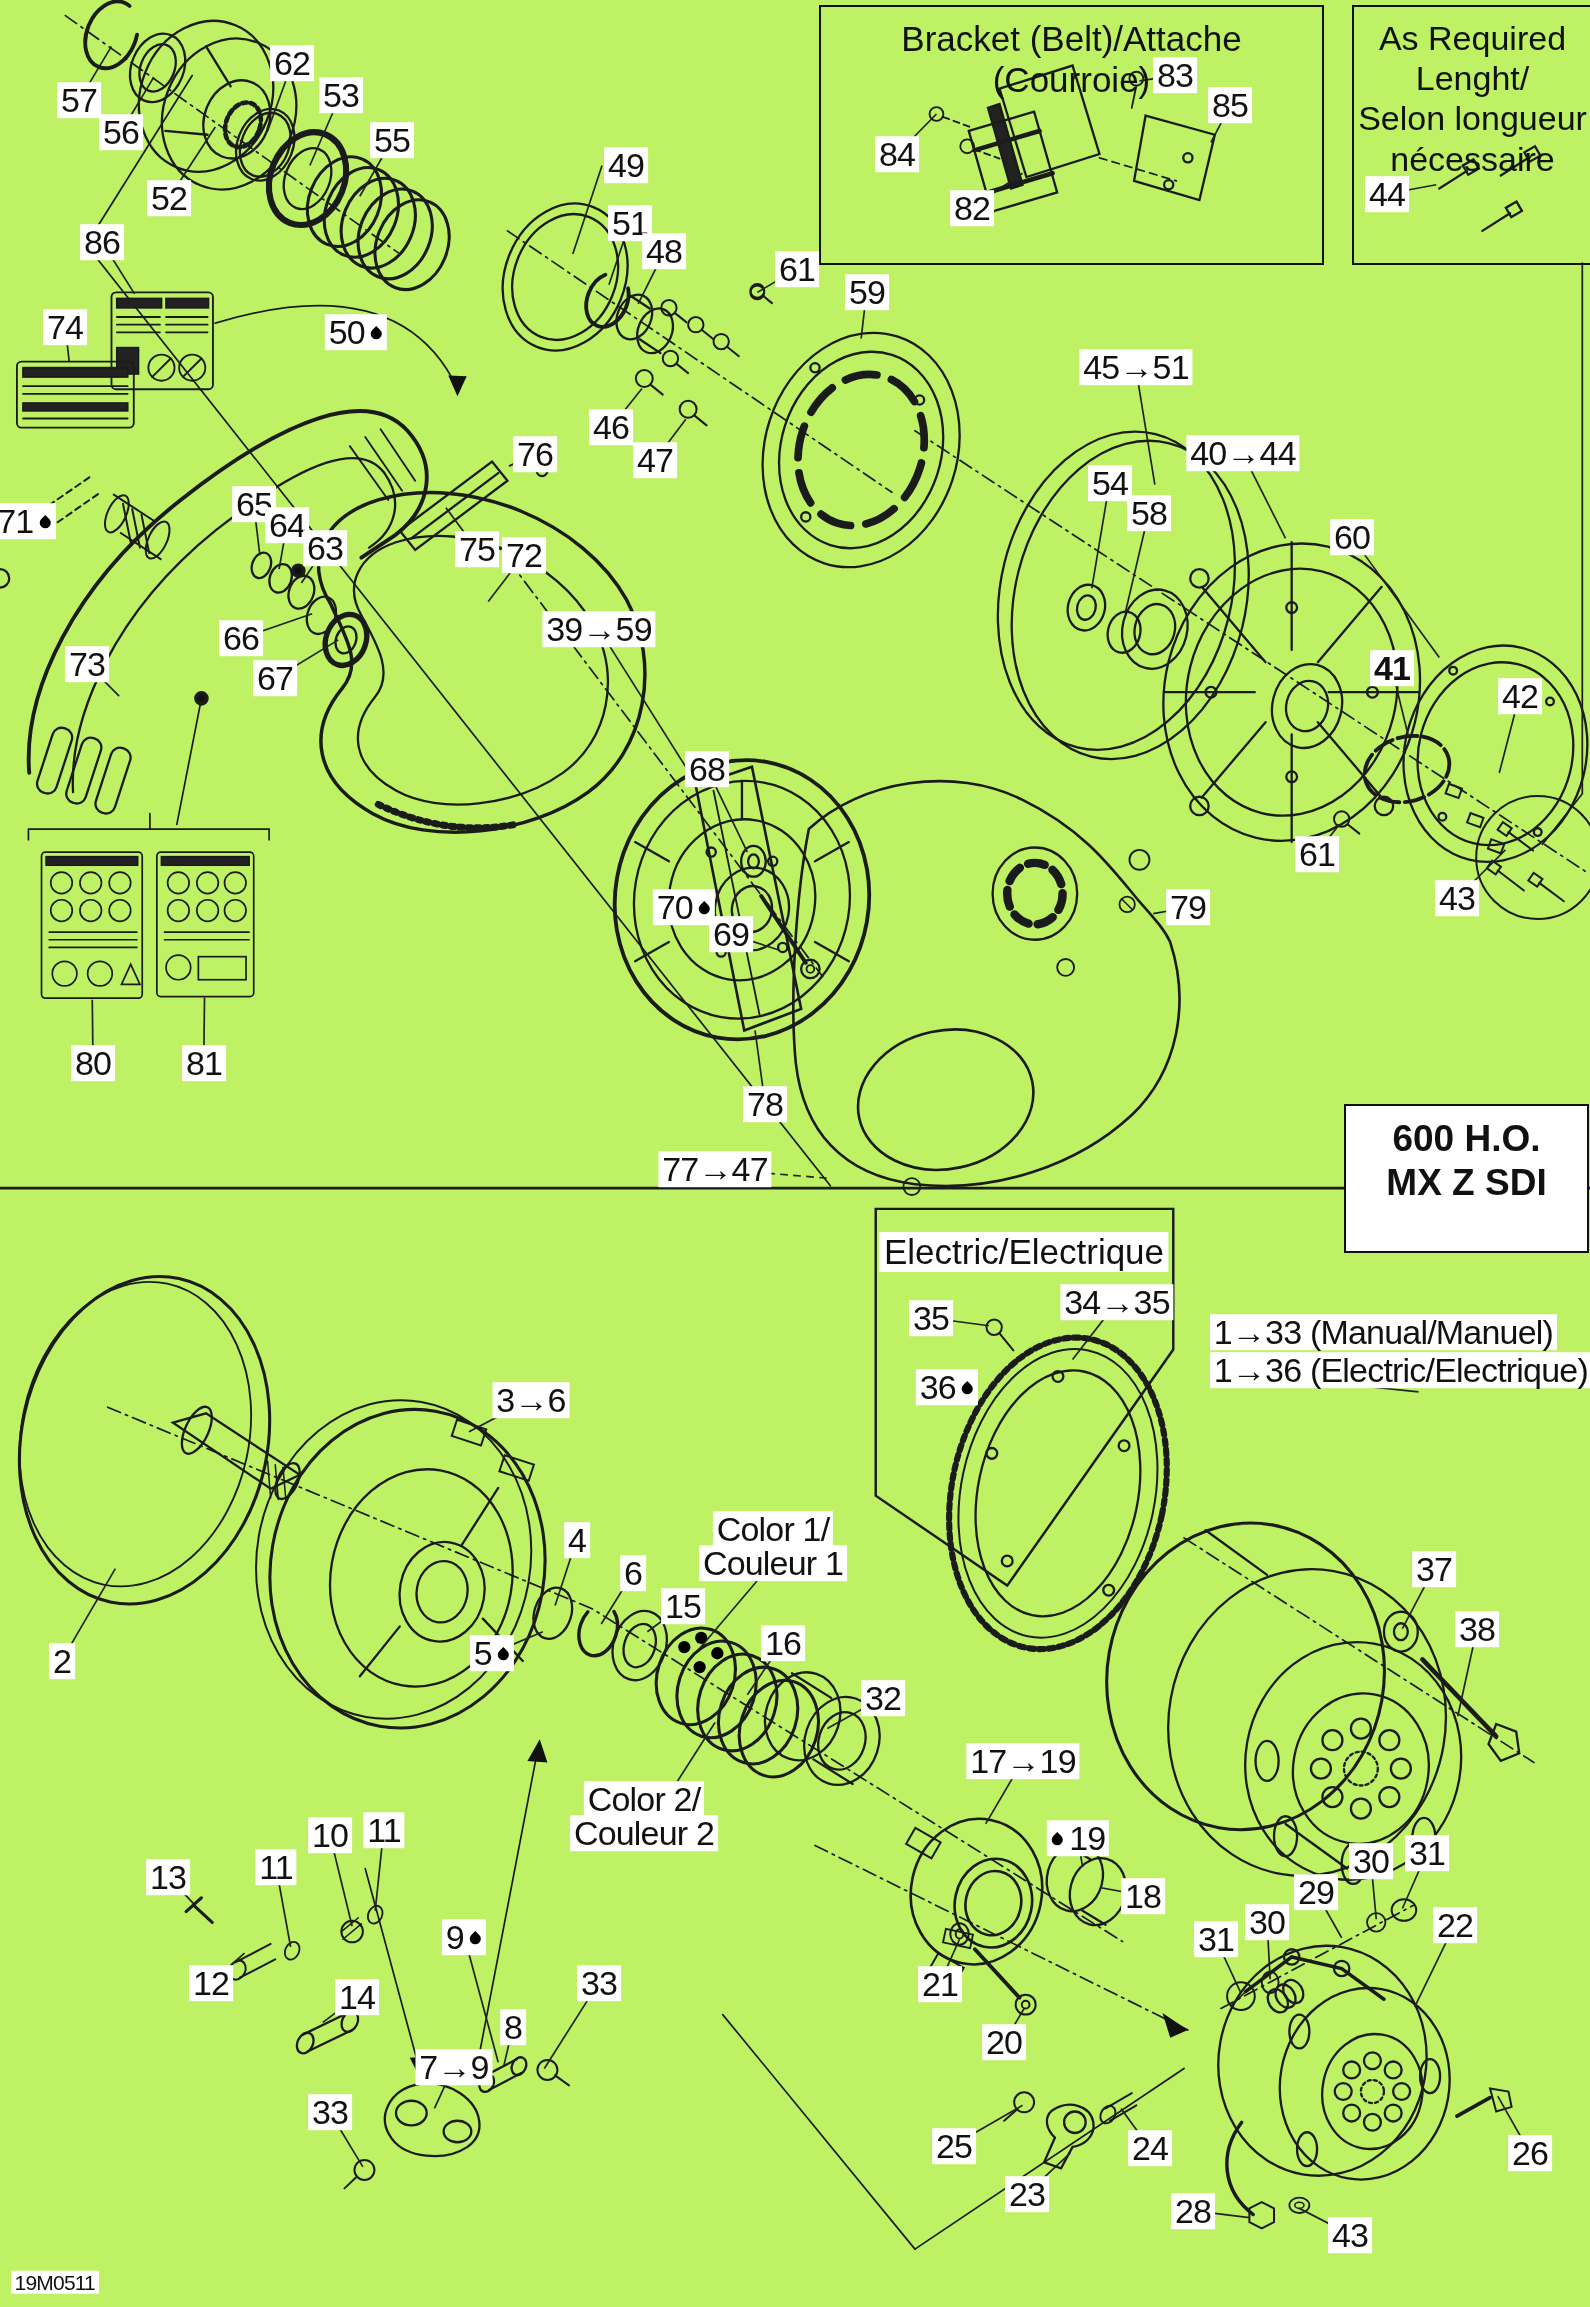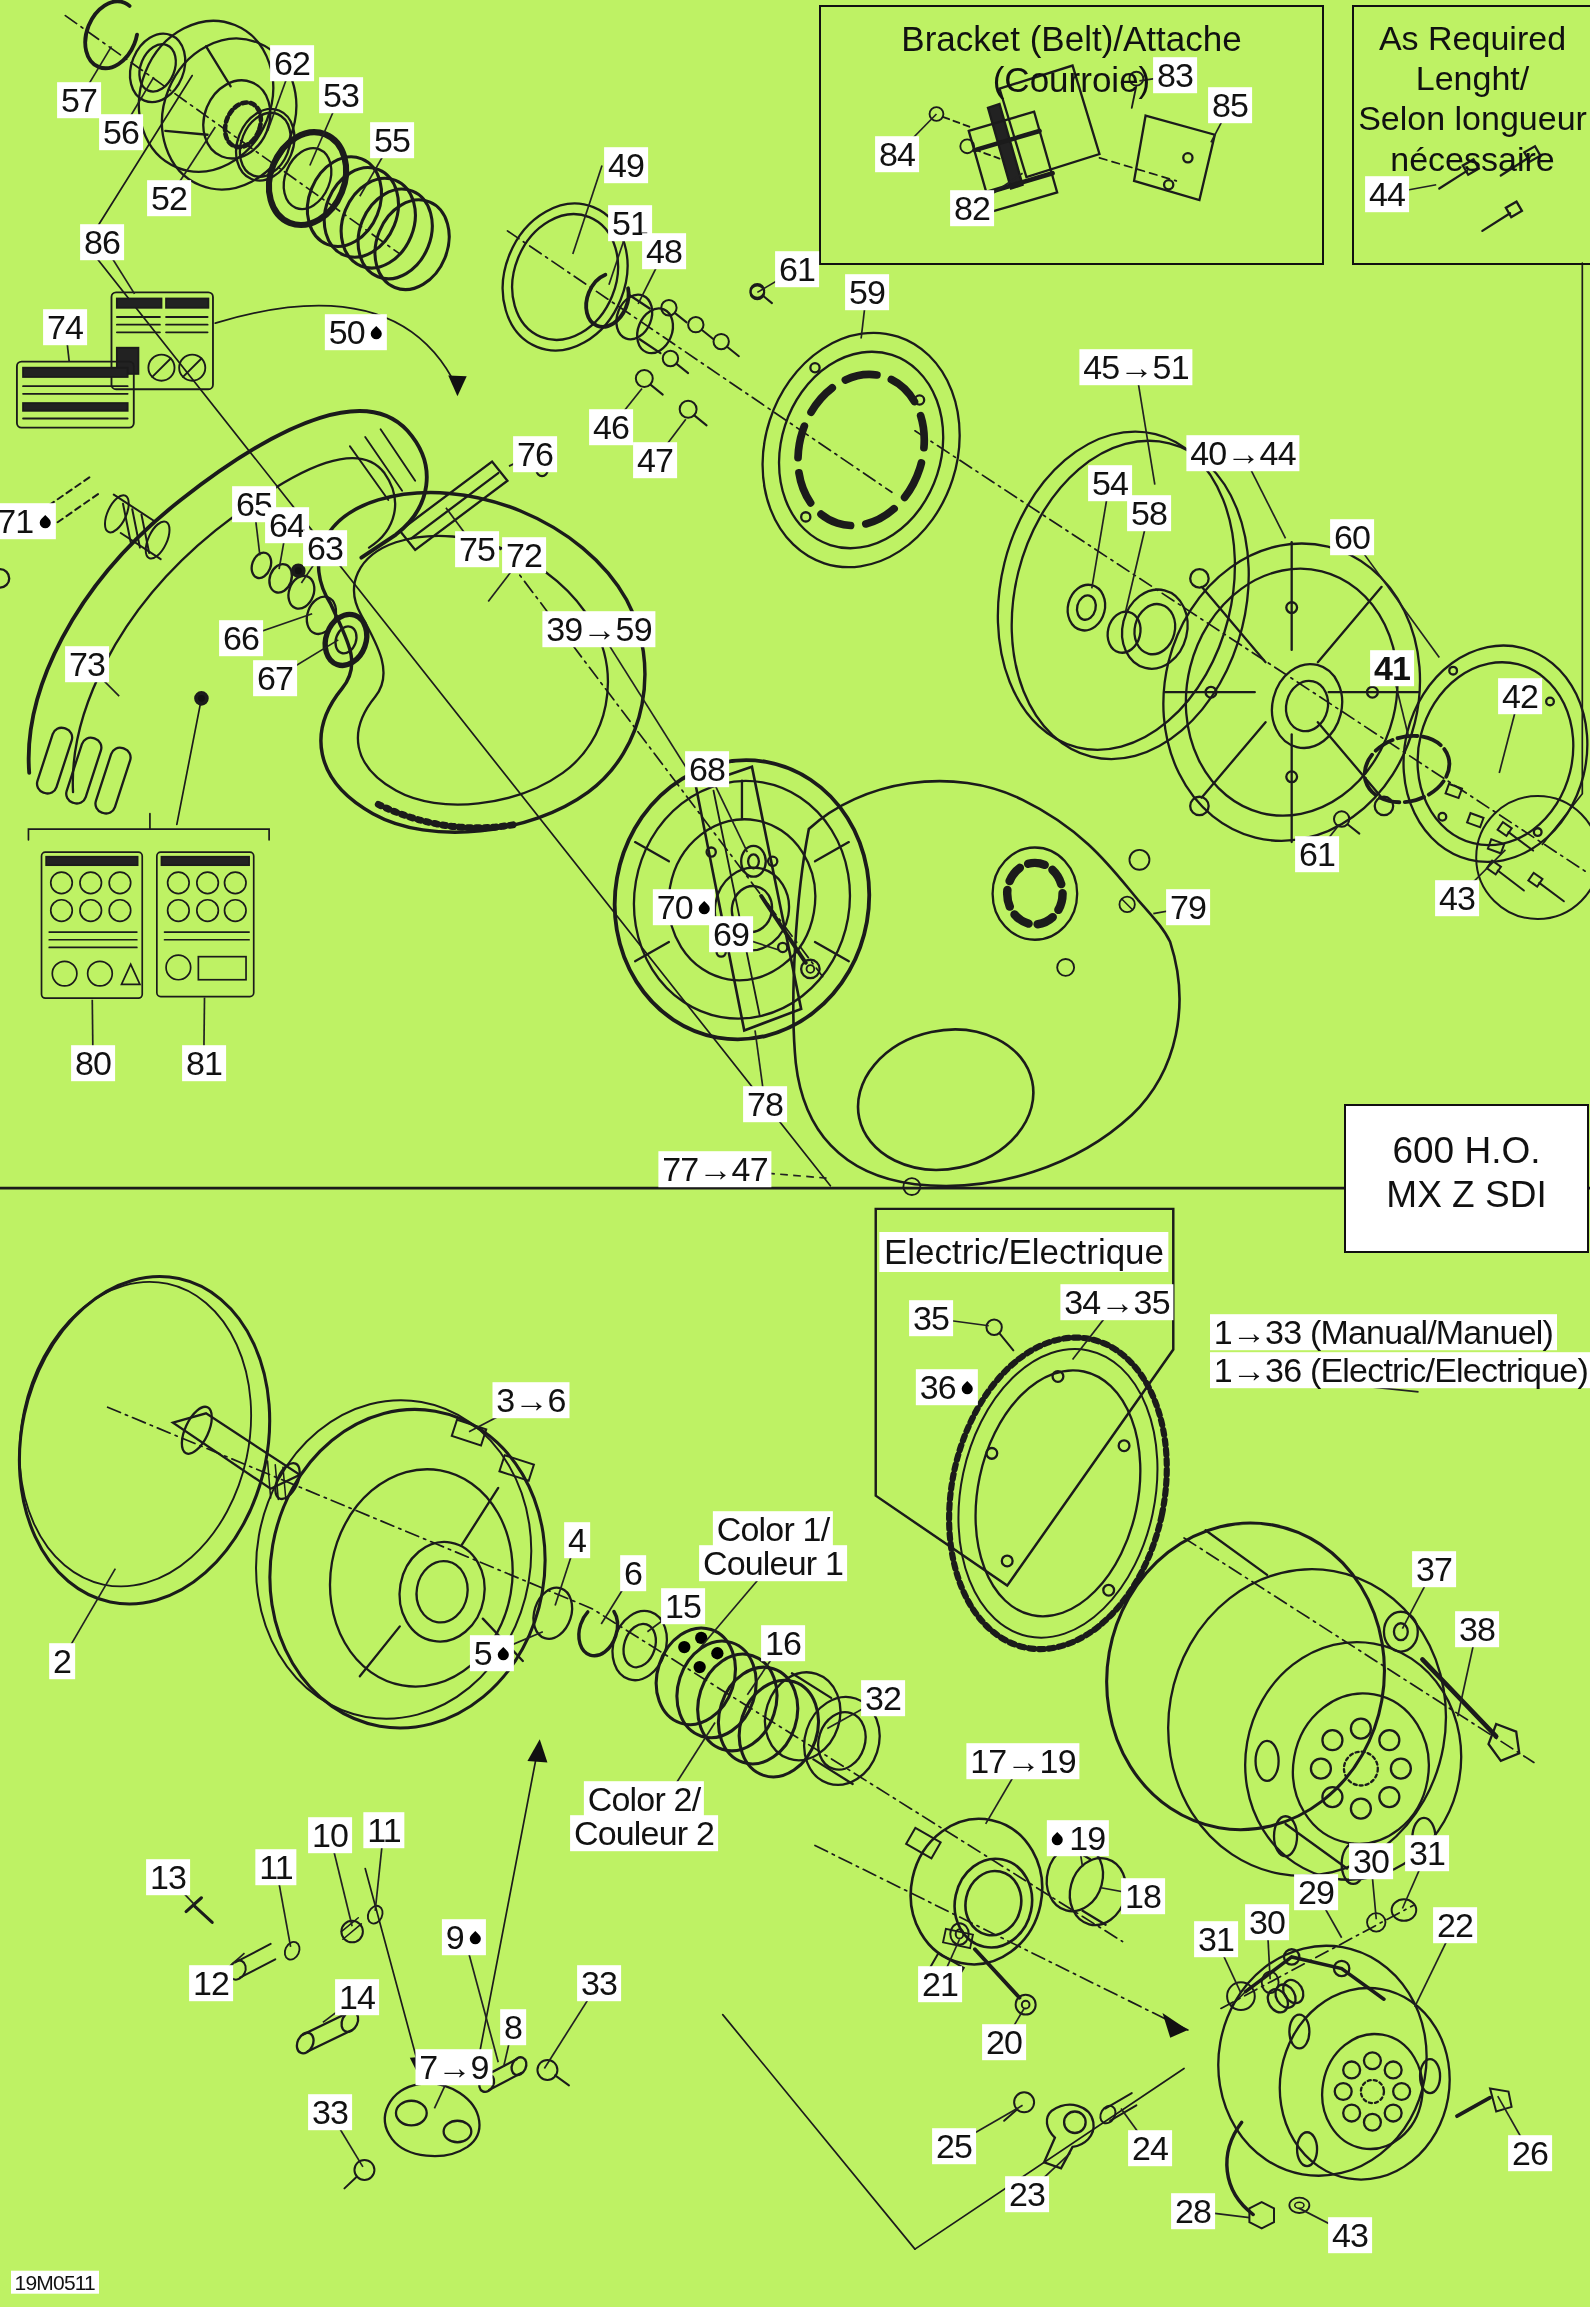--- a/index.html
+++ b/index.html
@@ -10,21 +10,21 @@
   .callout{position:absolute;transform:translate(-50%,-50%);font-size:34px;line-height:1;
            letter-spacing:-0.8px;background:#fff;padding:0.8px 3.8px;white-space:nowrap;z-index:6;}
   .callout.left{transform:translate(0,-50%);}
   .callout.small{font-size:21px;}
   .drop{display:inline-block;width:10.8px;height:10.8px;background:#000;
         border-radius:0 50% 50% 50%;transform:rotate(45deg);margin:0 1.5px 3.1px 6.2px;vertical-align:middle;}
   .drop.dl{margin:0 6.2px 3.1px 1.5px;}
   .box{position:absolute;border:2.3px solid #111;background:transparent;z-index:4;}
   .box .bt{width:100%;text-align:center;font-size:35px;line-height:1.18;margin-top:10.8px;}
   #model-box{background:#fff;}
-  #model-box .bt{font-weight:normal;font-size:37px;margin-top:23px;}
+  #model-box .bt{font-weight:bold;font-size:37px;margin-top:11px;}
   .etitle{position:absolute;transform:translate(-50%,-50%);font-size:35px;z-index:5;background:#fff;padding:0 4.6px;}
 </style>
 </head>
 <body>
 
 <div id="stage">
 
   <svg class="layer" id="art" viewBox="0 0 2068 3000" fill="none" stroke="#1b1b1b" stroke-width="3" stroke-linecap="round">
 
     <g stroke-width="2.2">

